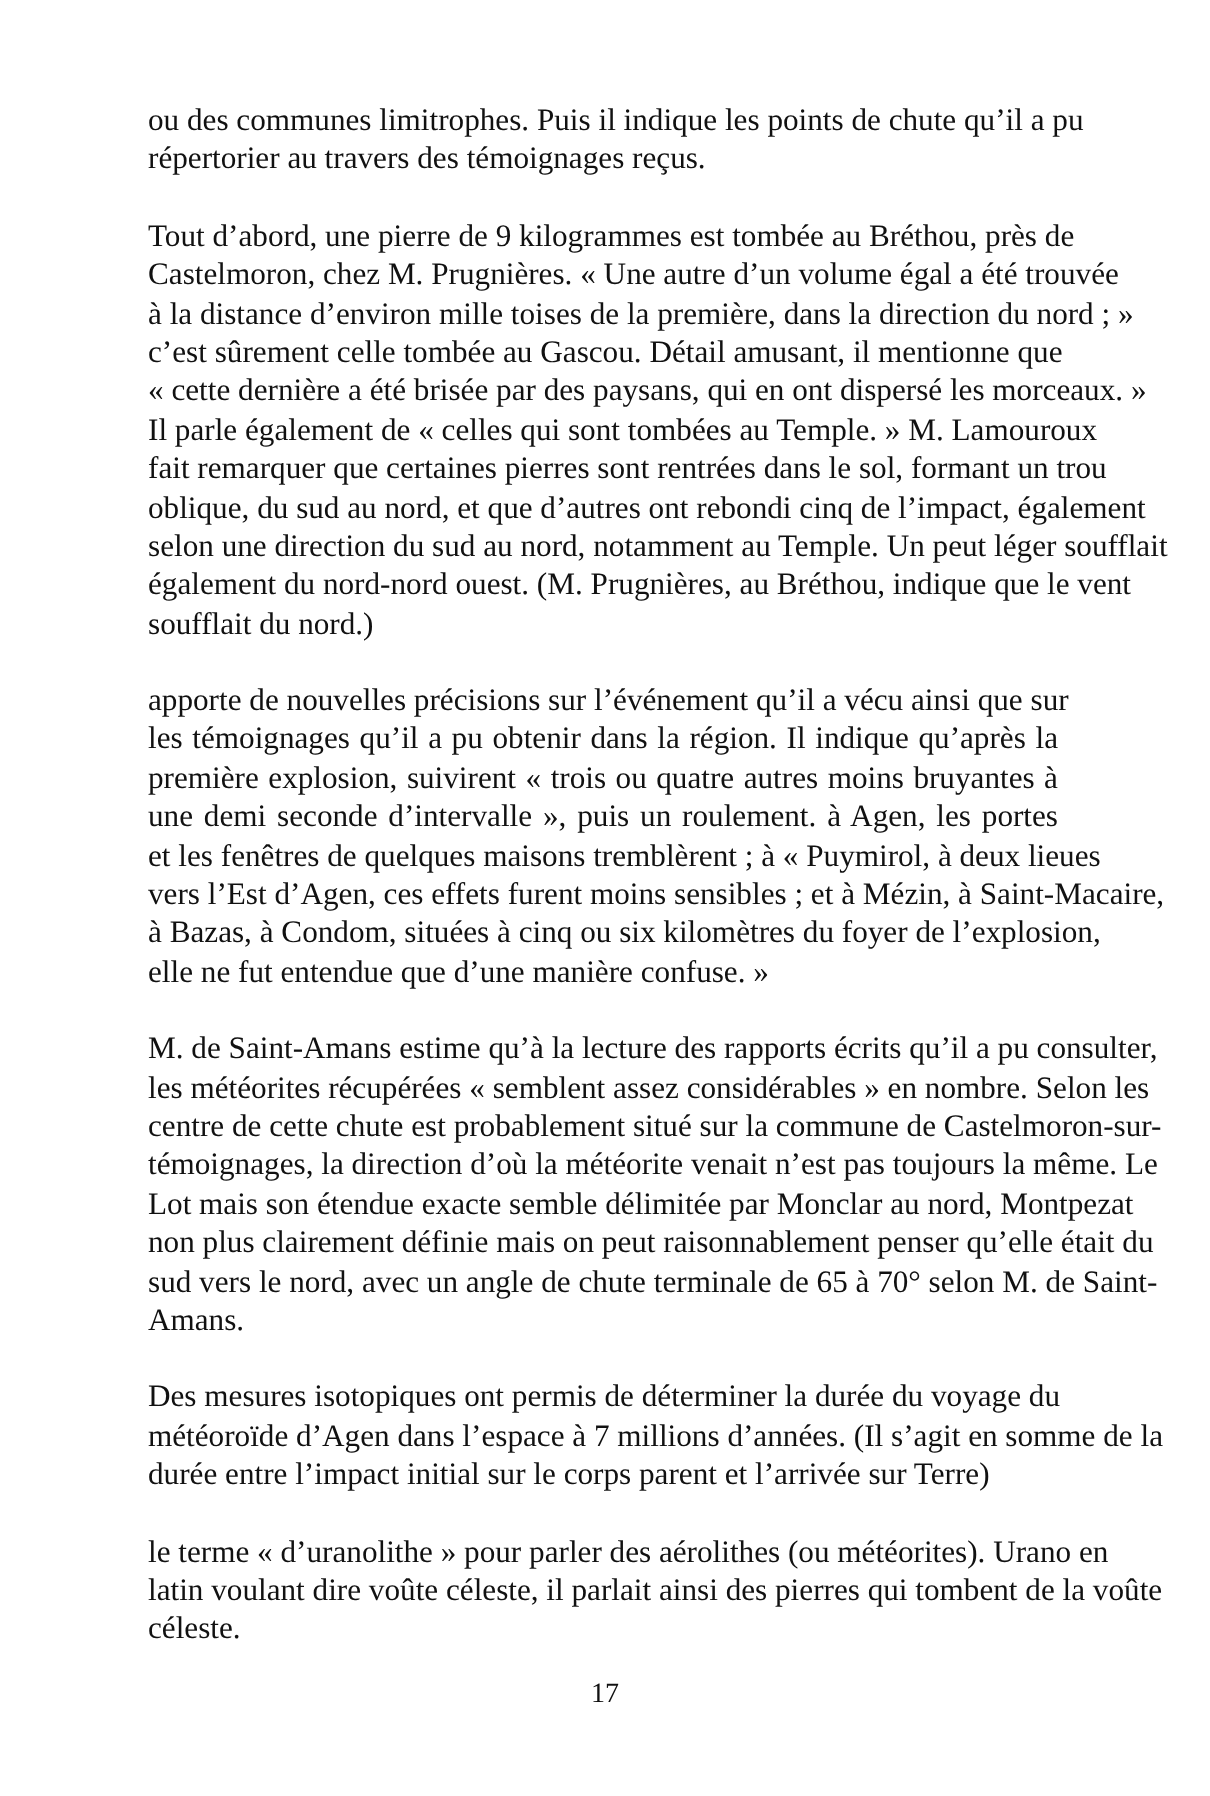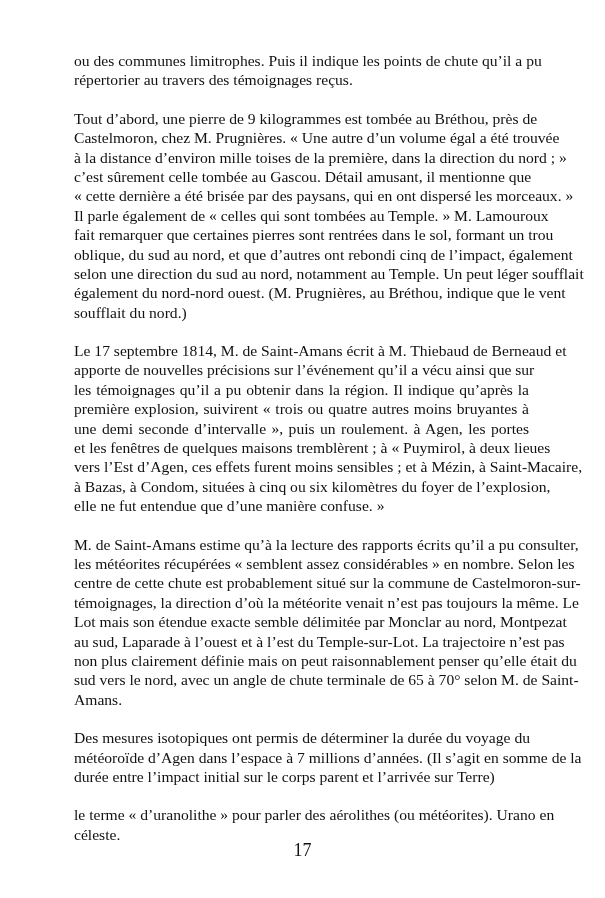--- a/index.html
+++ b/index.html
@@ -37,21 +37,21 @@
       text-align-last: left;
     }
     .it {
     }
     .page-number {
       position: absolute;
       left: 0;
       width: 605px;
       top: 840px;
       text-align: center;
-      font-size: 18px;
+      font-size: 14px;
     }
   </style>
 </head>
 <body>
 
 <div class="page" id="page">
     <p class="para">
       <span class="line"><span class="rm">ou des communes limitrophes. Puis il indique les points de chute qu’il a pu</span></span>
       <span class="line last"><span class="rm">répertorier au travers des témoignages reçus.</span></span>
     </p>
@@ -62,45 +62,44 @@
       <span class="line"><span class="rm">c’est sûrement celle tombée au Gascou. Détail amusant, il mentionne que</span></span>
       <span class="line"><span class="rm">« </span><span class="it">cette dernière a été brisée par des paysans, qui en ont dispersé les morceaux.</span><span class="rm"> »</span></span>
       <span class="line"><span class="rm">Il parle également de « celles qui sont tombées au Temple. » M. Lamouroux</span></span>
       <span class="line"><span class="rm">fait remarquer que certaines pierres sont rentrées dans le sol, formant un trou</span></span>
       <span class="line"><span class="rm">oblique, du sud au nord, et que d’autres ont rebondi cinq de l’impact, également</span></span>
       <span class="line"><span class="rm">selon une direction du sud au nord, notamment au Temple. Un peut léger soufflait</span></span>
       <span class="line"><span class="rm">également du nord-nord ouest. (M. Prugnières, au Bréthou, indique que le vent</span></span>
       <span class="line last"><span class="rm">soufflait du nord.)</span></span>
     </p>
     <p class="para">
-      <span class="line"><span class="rm">Le 17 septembre 1814, M. de Saint-Amans écrit à M. Thiebaud de Berneaud et</span></span>
       <span class="line"><span class="rm">apporte de nouvelles précisions sur l’événement qu’il a vécu ainsi que sur</span></span>
       <span class="line"><span class="rm">les témoignages qu’il a pu obtenir dans la région. Il indique qu’après la</span></span>
       <span class="line"><span class="rm">première explosion, suivirent « </span><span class="it">trois ou quatre autres moins bruyantes à</span></span>
       <span class="line"><span class="it">une demi seconde d’intervalle</span><span class="rm"> », puis un roulement. à Agen, les portes</span></span>
       <span class="line"><span class="rm">et les fenêtres de quelques maisons tremblèrent ; à « </span><span class="it">Puymirol, à deux lieues</span></span>
       <span class="line"><span class="it">vers l’Est d’Agen, ces effets furent moins sensibles ; et à Mézin, à Saint-Macaire,</span></span>
       <span class="line"><span class="it">à Bazas, à Condom, situées à cinq ou six kilomètres du foyer de l’explosion,</span></span>
       <span class="line last"><span class="it">elle ne fut entendue que d’une manière confuse.</span><span class="rm"> »</span></span>
     </p>
     <p class="para">
       <span class="line"><span class="rm">M. de Saint-Amans estime qu’à la lecture des rapports écrits qu’il a pu consulter,</span></span>
       <span class="line"><span class="rm">les météorites récupérées « </span><span class="it">semblent assez considérables</span><span class="rm"> » en nombre. Selon les</span></span>
       <span class="line"><span class="rm">centre de cette chute est probablement situé sur la commune de Castelmoron-sur-</span></span>
       <span class="line"><span class="rm">témoignages, la direction d’où la météorite venait n’est pas toujours la même. Le</span></span>
       <span class="line"><span class="rm">Lot mais son étendue exacte semble délimitée par Monclar au nord, Montpezat</span></span>
-      <span class="line"><span class="rm">au sud, Laparade à l’ouest et à l’est du Temple-sur-Lot. La trajectoire n’est pas</span></span>
       <span class="line"><span class="rm">non plus clairement définie mais on peut raisonnablement penser qu’elle était du</span></span>
       <span class="line"><span class="rm">sud vers le nord, avec un angle de chute terminale de 65 à 70° selon M. de Saint-</span></span>
       <span class="line last"><span class="rm">Amans.</span></span>
     </p>
     <p class="para">
       <span class="line"><span class="rm">Des mesures isotopiques ont permis de déterminer la durée du voyage du</span></span>
       <span class="line"><span class="rm">météoroïde d’Agen dans l’espace à 7 millions d’années. (Il s’agit en somme de la</span></span>
       <span class="line last"><span class="rm">durée entre l’impact initial sur le corps parent et l’arrivée sur Terre)</span></span>
     </p>
     <p class="para">
       <span class="line"><span class="rm">le terme « d’uranolithe » pour parler des aérolithes (ou météorites). Urano en</span></span>
+      <span class="line"><span class="rm">latin voulant dire voûte céleste, il parlait ainsi des pierres qui tombent de la voûte</span></span>
       <span class="line last"><span class="rm">céleste.</span></span>
     </p>
   </div>
 
 <div class="page-number">17</div>
 
 </body></html>

